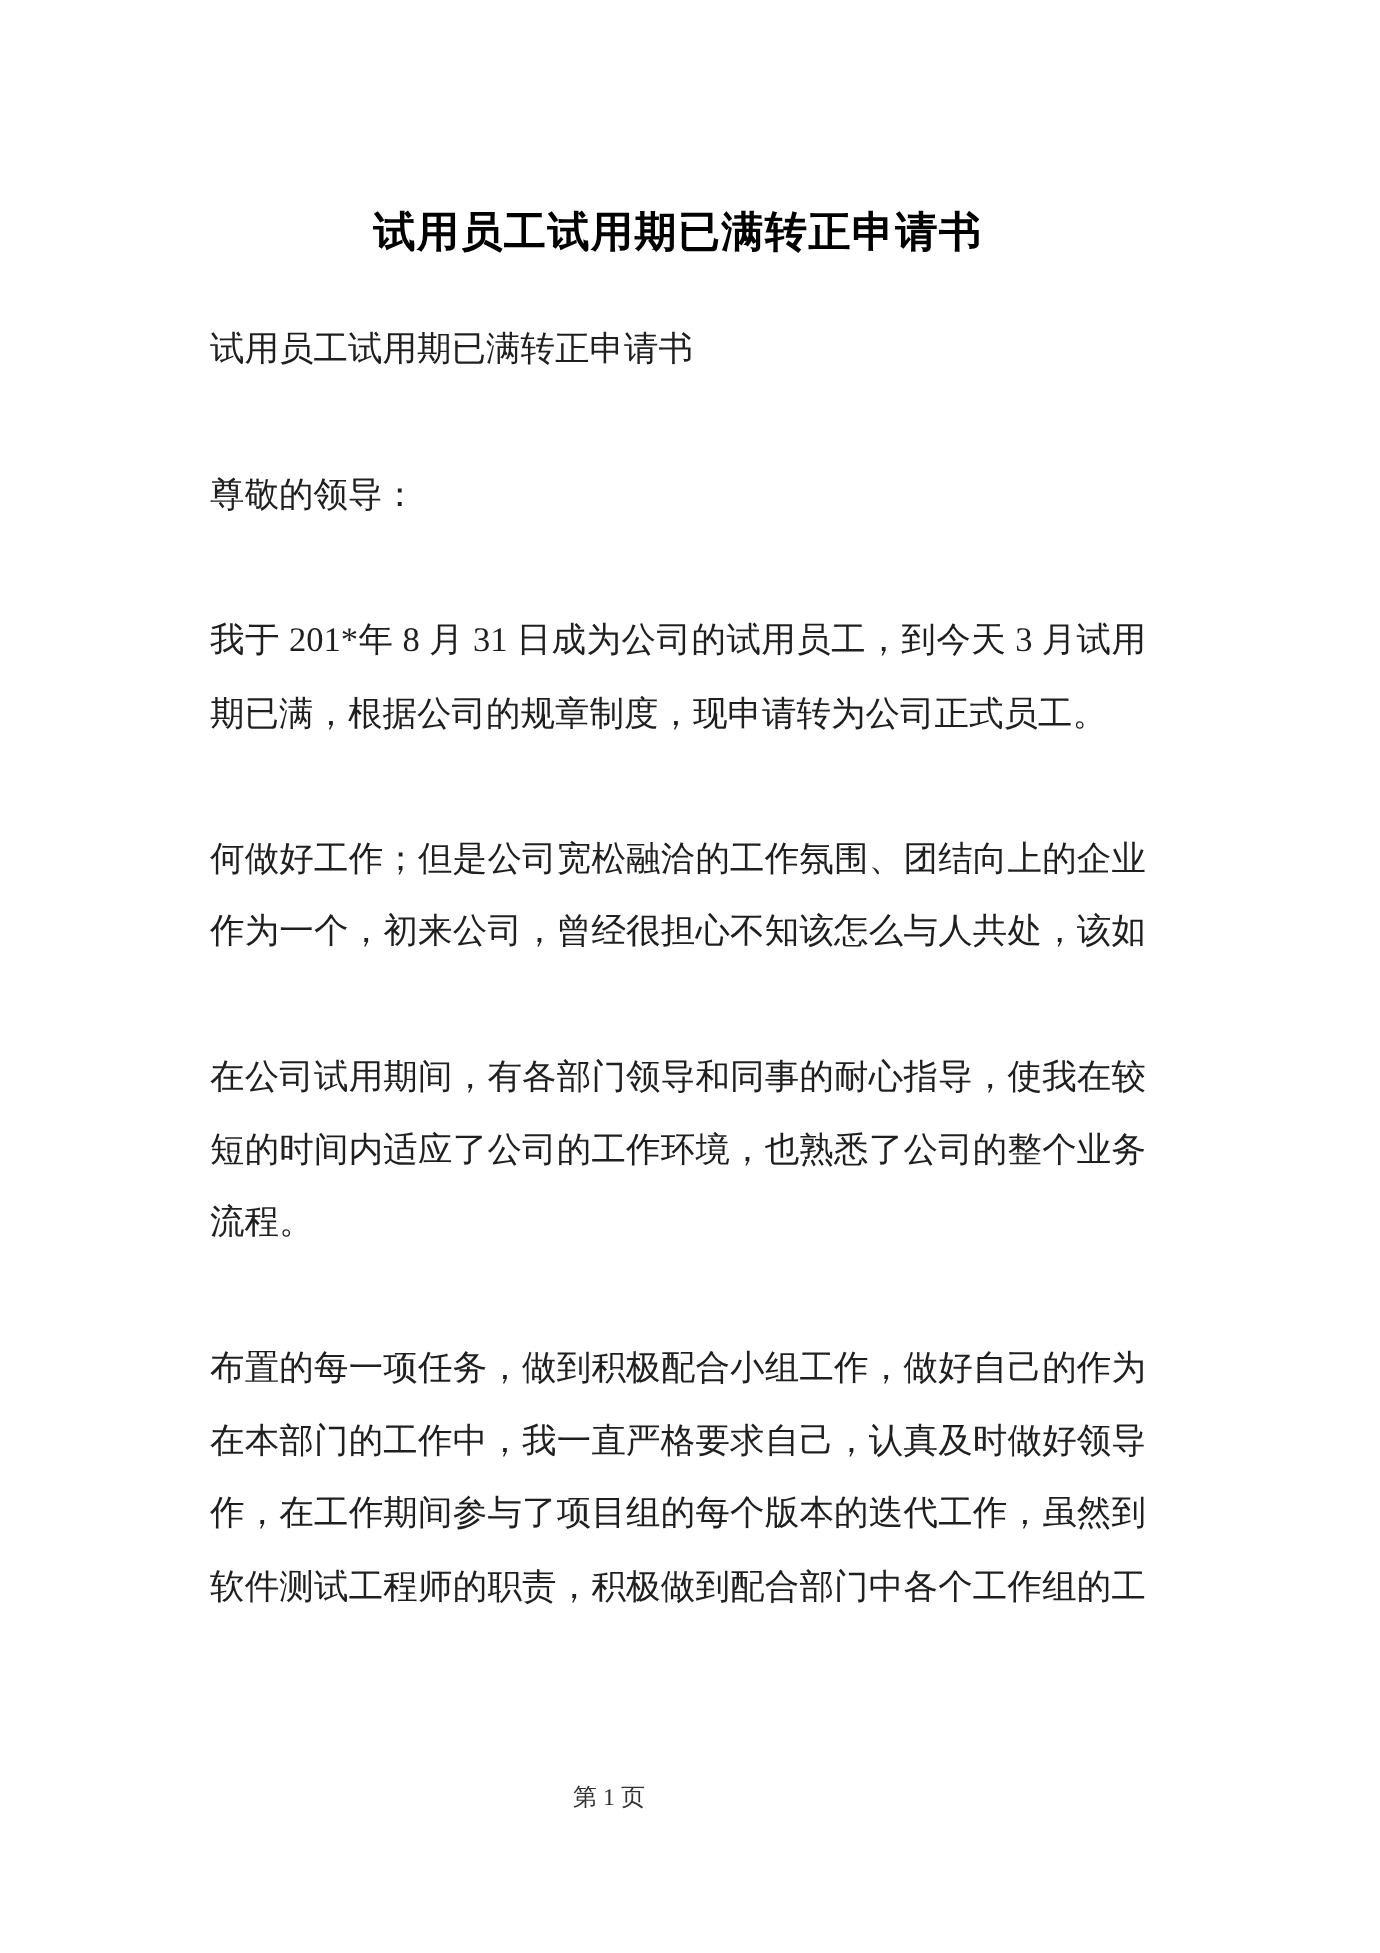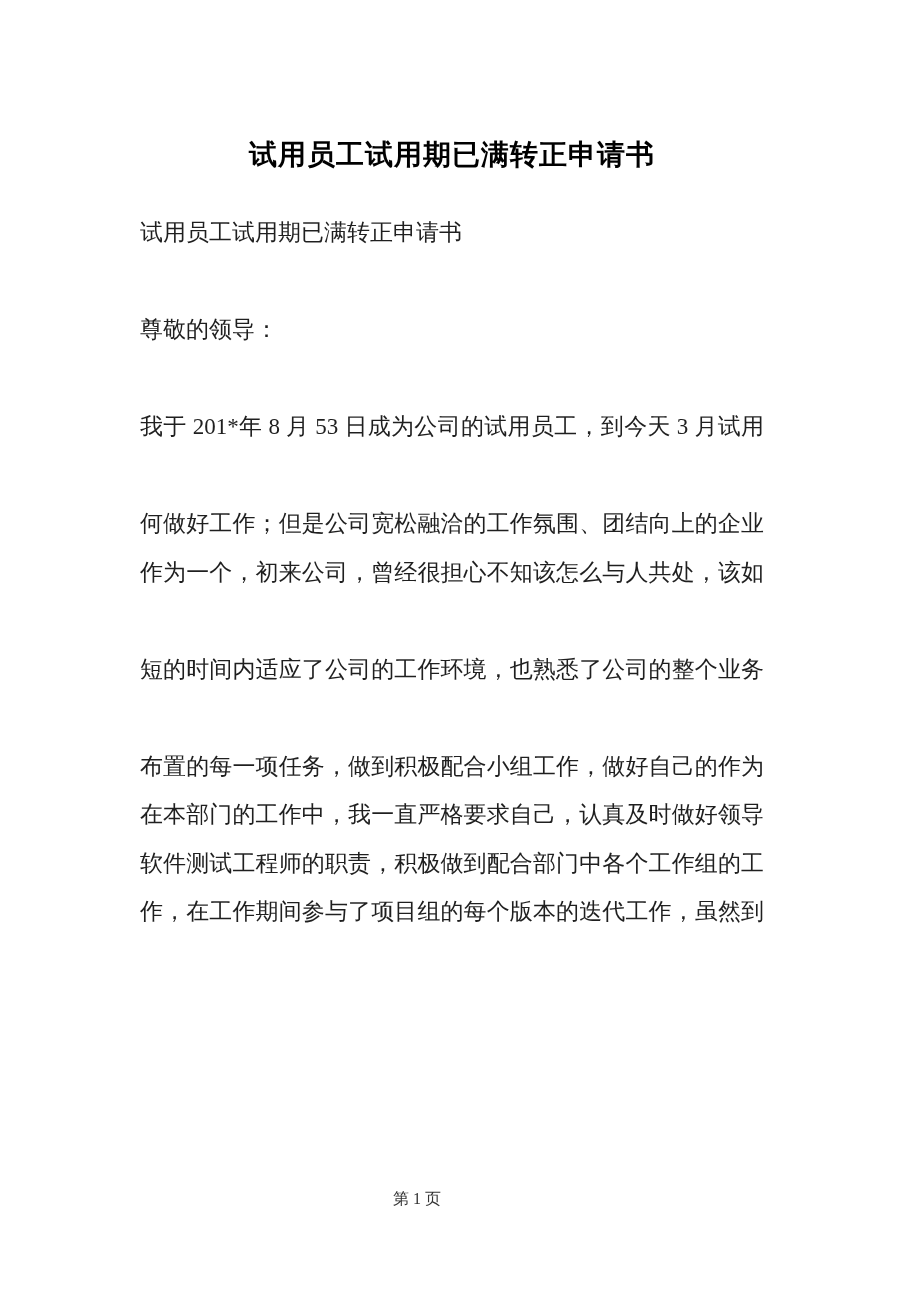--- a/index.html
+++ b/index.html
@@ -42,21 +42,21 @@
   .para .line {
     text-align: justify;
     text-align-last: justify;
   }
   .para .line.last {
     text-align-last: left;
   }
   .page-footer {
     position: absolute;
     top: 1188px;
-    left: 11px;
+    left: 0;
     width: 812px;
     text-align: center;
     font-size: 16px;
     line-height: 22px;
     color: #333333;
   }
 </style>
 </head>
 <body>
 
@@ -65,34 +65,37 @@
   <h1 class="doc-title">试用员工试用期已满转正申请书</h1>
 
   <div class="doc-body">
     <div class="para">
         <div class="line last">试用员工试用期已满转正申请书</div>
       </div>
     <div class="para">
         <div class="line last">尊敬的领导：</div>
       </div>
     <div class="para">
-        <div class="line">我于 201*年 8 月 53 日成为公司的试用员工，到今天 3 月试用</div>
+        <div class="line">我于 201*年 8 月 31 日成为公司的试用员工，到今天 3 月试用</div>
+        <div class="line last">期已满，根据公司的规章制度，现申请转为公司正式员工。</div>
       </div>
     <div class="para">
         <div class="line">何做好工作；但是公司宽松融洽的工作氛围、团结向上的企业</div>
         <div class="line">作为一个，初来公司，曾经很担心不知该怎么与人共处，该如</div>
       </div>
     <div class="para">
+        <div class="line">在公司试用期间，有各部门领导和同事的耐心指导，使我在较</div>
         <div class="line">短的时间内适应了公司的工作环境，也熟悉了公司的整个业务</div>
+        <div class="line last">流程。</div>
       </div>
     <div class="para">
         <div class="line">布置的每一项任务，做到积极配合小组工作，做好自己的作为</div>
         <div class="line">在本部门的工作中，我一直严格要求自己，认真及时做好领导</div>
+        <div class="line">作，在工作期间参与了项目组的每个版本的迭代工作，虽然到</div>
         <div class="line">软件测试工程师的职责，积极做到配合部门中各个工作组的工</div>
-        <div class="line">作，在工作期间参与了项目组的每个版本的迭代工作，虽然到</div>
       </div>
   </div>
 
   <div class="page-footer">
     <span>第 1 页</span>
   </div>
 
 </div>
 
 </body></html>

